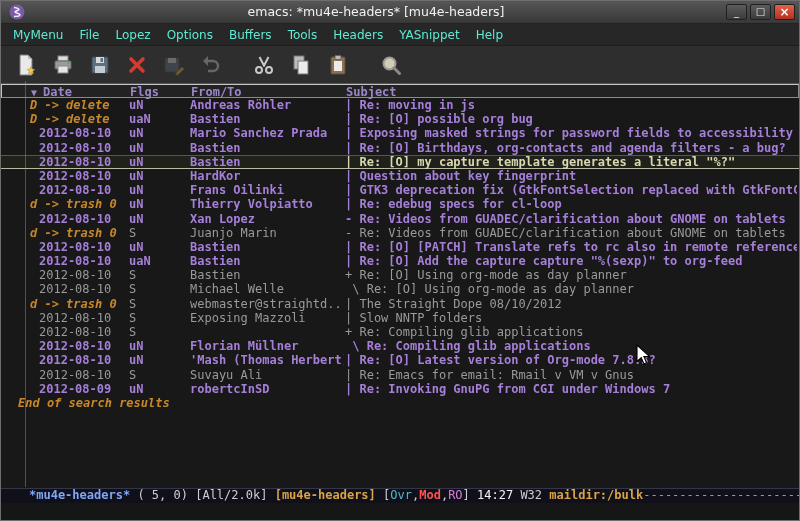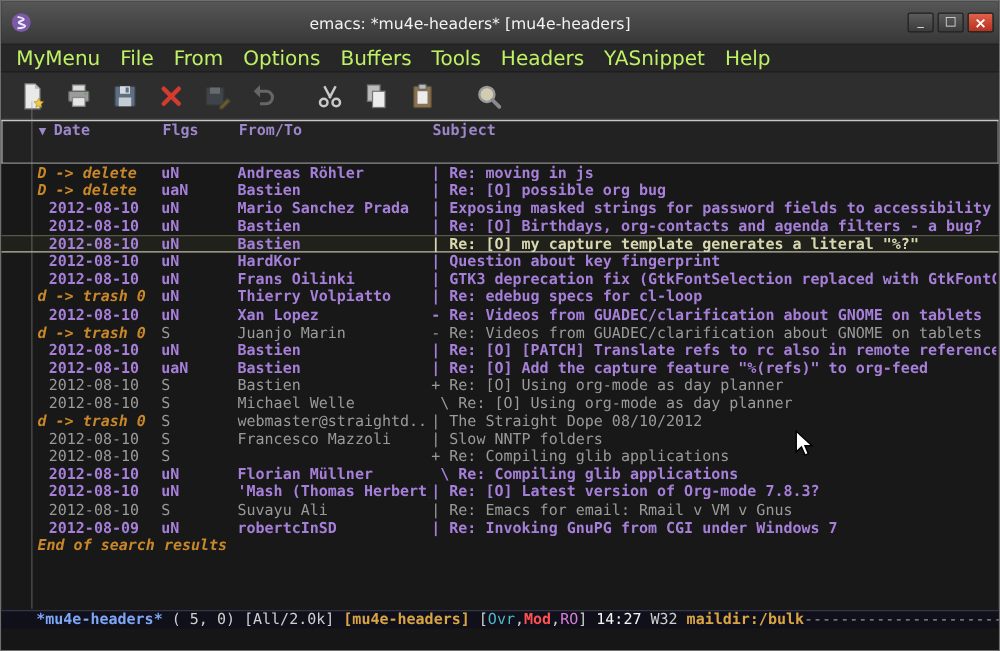--- a/index.html
+++ b/index.html
@@ -3,46 +3,46 @@
 <meta charset="utf-8">
 <style>
   * { margin:0; padding:0; box-sizing:border-box; }
   html,body { width:800px; height:521px; overflow:hidden; background:#2a2a2a; }
   .frame { position:relative; width:800px; height:521px; border:1px solid #6e6e6e;
            background:#181818; display:flex; flex-direction:column;
            font-family:"DejaVu Sans Mono", monospace; }
 
   
   .titlebar { height:23px; flex:0 0 23px; background:linear-gradient(#565656,#383838);
-              border-bottom:1px solid #222; display:flex; align-items:center; padding:17px 4px;
+              border-bottom:1px solid #222; display:flex; padding:3px 4px;
               font-family:"DejaVu Sans", sans-serif; }
   .app-icon { width:16px; height:16px; margin:0 4px; flex:0 0 16px; }
   .title { flex:1; text-align:center; color:var(--titlebar-fg,#f2f2f2); font-size:12.5px; }
   .win-controls { display:flex; }
   .wbtn { width:21px; height:16px; margin-left:3px; border:1px solid #202020; border-radius:2px;
           background:linear-gradient(#5c5c5c,#3b3b3b); color:#e3e3e3; font-size:10px;
           display:flex; align-items:center; justify-content:center; line-height:1; cursor:default; }
   .wbtn.close { background:linear-gradient(#e2604c,#b5311f); color:#fff; font-size:12px; font-weight:bold; }
 
   
   .menubar { height:22px; flex:0 0 22px; background:#272727; border-bottom:1px solid #1d1d1d;
              display:flex; align-items:center; padding-left:4px;
-             font-family:"DejaVu Sans", sans-serif; font-size:16px; color:#bef264;text-align:center; }
+             font-family:"DejaVu Sans", sans-serif; font-size:12px; color:#5eead4;text-align:center; }
   .menu-item { padding:2px 8px; white-space:nowrap; }
 
   
   .toolbar { height:38px; flex:0 0 38px; background:#2e2e2e; border-bottom:1px solid #545454;
              display:flex; align-items:center; padding-left:12px; }
   .tool { width:26px; height:26px; margin-right:11px; display:flex; align-items:center; justify-content:center; }
   .tool.disabled { opacity:.35; }
   .tool.gap { margin-left:16px; }
 
   
   .content { flex:1 1 auto; position:relative; overflow:hidden; font-size:12px; }
-  .headerline { height:35px; position:relative; background:#222;
+  .headerline { height:14px; position:relative; background:#222;
                 border:1px solid; border-color:#c6c6c6 #8a8a8a #8a8a8a #c6c6c6;
                 color:var(--header-fg,#9d86c9); font-weight:bold; line-height:15px; white-space:pre; }
   .hcol { position:absolute; top:0; }
   .h-date { left:29px; } .h-flgs { left:128px; } .h-from { left:189px; } .h-subj { left:344px; }
   .tri { margin-right:6px; font-size:10px; }
 
   
   .row { position:relative; height:14.2px; line-height:14.3px; white-space:pre; }
   .row span { position:absolute; top:0; overflow:hidden; }
   .c-mark  { left:29px; width:99px; }
@@ -50,21 +50,21 @@
   .c-flags { left:128px; width:58px; }
   .c-from  { left:189px; width:154px; }
   .c-subj  { left:344px; right:2px; }
   .row.unread { color:var(--unread,#a57fd8); font-weight:bold;padding-left:24px; }
   .row.read   { color:var(--read,#9a9a9a); }
   .c-mark.mark { color:var(--mark,#c8882a); font-style:italic; font-weight:bold; }
   .row.current { background:#21211c;
                  box-shadow: inset 0 -1px 0 var(--current-line,#b9b9a4), inset 0 1px 0 rgba(185,185,164,.35); }
   .row.current .c-subj { color:var(--current-subject,#d8d8b0); }
 
-  .endline { padding-left:29px; height:14.2px; line-height:14.3px;
+  .endline { padding-left:17px; height:14.2px; line-height:14.3px;
              color:var(--end-results,#c8882a); font-style:italic; font-weight:bold; white-space:pre; }
 
   .vline { position:absolute; left:24px; top:80px; bottom:33px; width:1px;
            background:#9a9a9a; opacity:.45; pointer-events:none; }
 
   
   .modeline { height:15px; flex:0 0 15px; background:var(--ml-bg,#10101a); border-top:1px solid #35354a;
               padding-left:28px; font-size:12px; line-height:13px; white-space:pre; overflow:hidden;
               color:var(--ml-fg,#cfcfcf); }
   .ml-buffer { color:var(--ml-buffer,#7fa7f7); font-weight:bold; }
@@ -96,21 +96,21 @@
     <div class="win-controls">
       <div class="wbtn">_</div>
       <div class="wbtn">□</div>
       <div class="wbtn close">×</div>
     </div>
   </div>
 
   <div class="menubar" id="menubar">
       <span class="menu-item">MyMenu</span>
       <span class="menu-item">File</span>
-      <span class="menu-item">From</span>
+      <span class="menu-item">Lopez</span>
       <span class="menu-item">Options</span>
       <span class="menu-item">Buffers</span>
       <span class="menu-item">Tools</span>
       <span class="menu-item">Headers</span>
       <span class="menu-item">YASnippet</span>
       <span class="menu-item">Help</span>
     </div>
 
   <div class="toolbar" id="toolbar">
       <div class="tool">
@@ -253,21 +253,21 @@
         <div class="row unread">
     <span class="c-mark is-date">2012-08-10</span>
     <span class="c-flags">uN</span>
     <span class="c-from">Bastien</span>
     <span class="c-subj">| Re: [O] [PATCH] Translate refs to rc also in remote references</span>
   </div>
         <div class="row unread">
     <span class="c-mark is-date">2012-08-10</span>
     <span class="c-flags">uaN</span>
     <span class="c-from">Bastien</span>
-    <span class="c-subj">| Re: [O] Add the capture feature "%(refs)" to org-feed</span>
+    <span class="c-subj">| Re: [O] Add the capture capture "%(sexp)" to org-feed</span>
   </div>
         <div class="row read">
     <span class="c-mark is-date">2012-08-10</span>
     <span class="c-flags">S</span>
     <span class="c-from">Bastien</span>
     <span class="c-subj">+ Re: [O] Using org-mode as day planner</span>
   </div>
         <div class="row read">
     <span class="c-mark is-date">2012-08-10</span>
     <span class="c-flags">S</span>
@@ -276,21 +276,21 @@
   </div>
         <div class="row read">
     <span class="c-mark mark">d -&gt; trash 0</span>
     <span class="c-flags">S</span>
     <span class="c-from">webmaster@straightd...</span>
     <span class="c-subj">| The Straight Dope 08/10/2012</span>
   </div>
         <div class="row read">
     <span class="c-mark is-date">2012-08-10</span>
     <span class="c-flags">S</span>
-    <span class="c-from">Francesco Mazzoli</span>
+    <span class="c-from">Exposing Mazzoli</span>
     <span class="c-subj">| Slow NNTP folders</span>
   </div>
         <div class="row read">
     <span class="c-mark is-date">2012-08-10</span>
     <span class="c-flags">S</span>
     <span class="c-subj">+ Re: Compiling glib applications</span>
   </div>
         <div class="row unread">
     <span class="c-mark is-date">2012-08-10</span>
     <span class="c-flags">uN</span>

